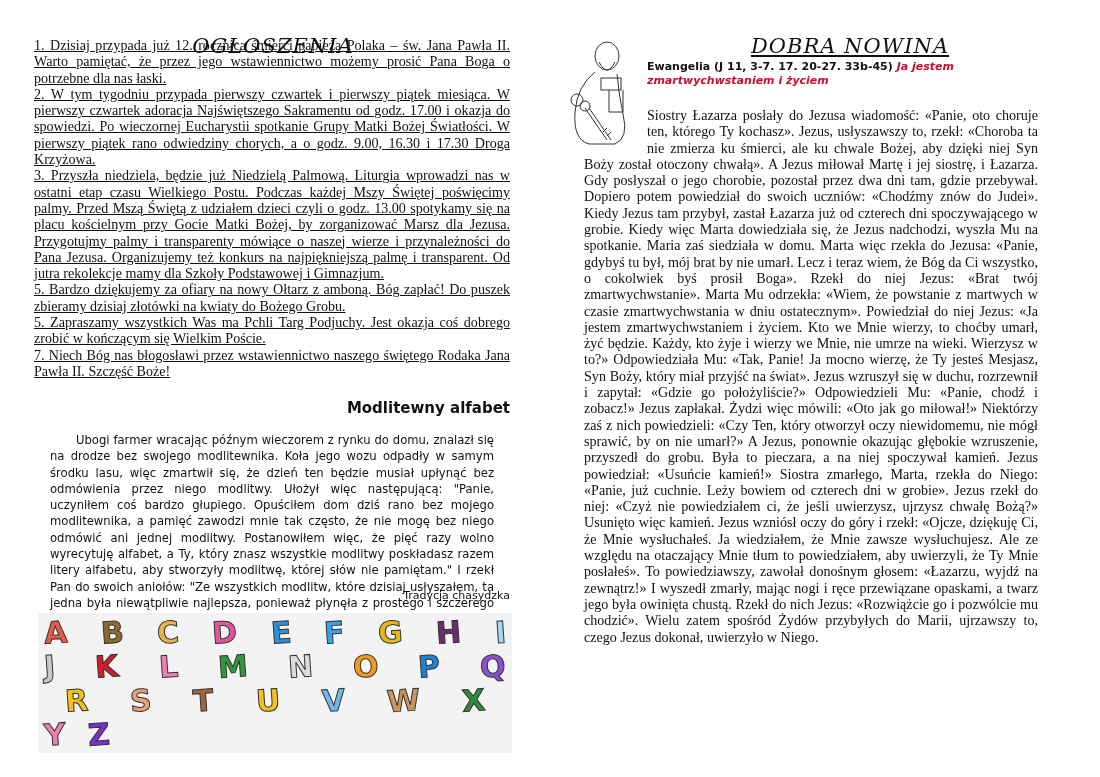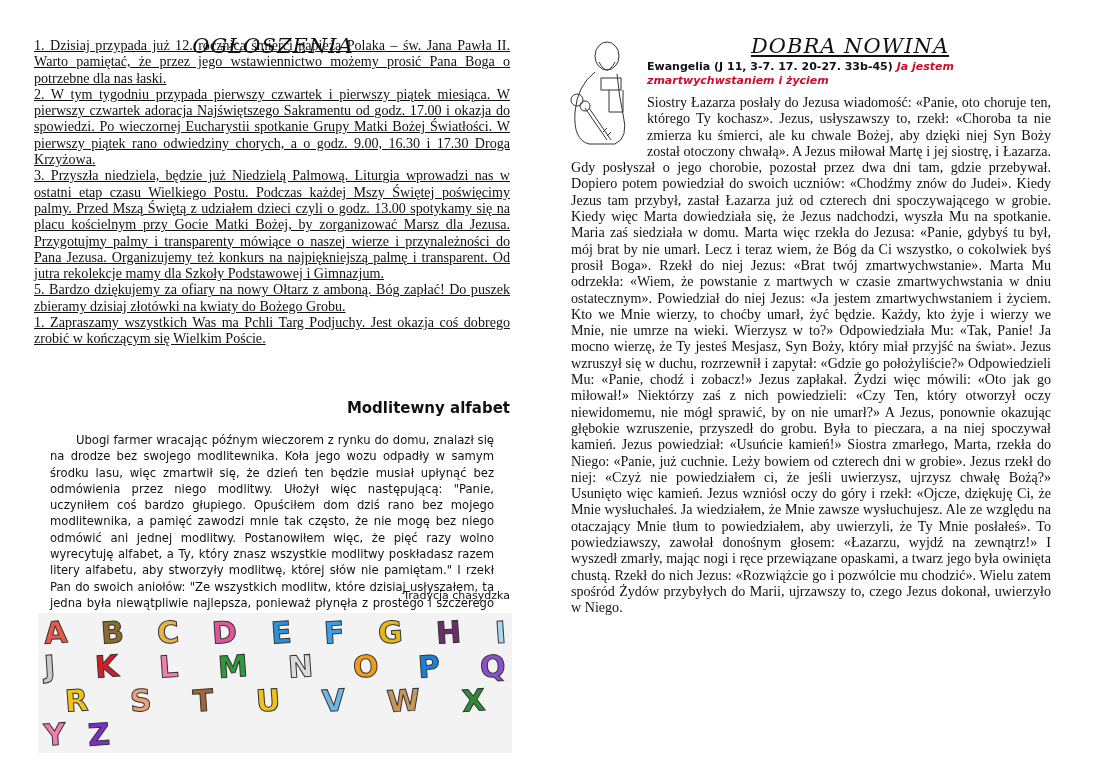--- a/index.html
+++ b/index.html
@@ -15,21 +15,21 @@
     letter-spacing: 1px;
     text-align: center;
     margin: 0;
     font-weight: normal;
   }
   .serif-text {
     font-family: "Liberation Serif", serif;
     font-size: 14.1px;
     line-height: 16.3px;
     text-align: justify;
-    margin: 4px;
+    margin: 17px;
   }
   .sans-text {
     font-family: "DejaVu Sans", sans-serif;
     font-size: 11.6px;
     line-height: 16.3px;
     text-align: justify;
     margin: 16px;
   }
 
   
@@ -77,21 +77,22 @@
 </head>
 <body>
 
 <div class="page left">
   <h1 id="ogl-title" class="title">OGŁOSZENIA</h1>
   <div id="ogl-list">
     <p class="serif-text item">1. Dzisiaj przypada już 12. rocznica śmierci papieża Polaka – św. Jana Pawła II. Warto pamiętać, że przez jego wstawiennictwo możemy prosić Pana Boga o potrzebne dla nas łaski.</p>
     <p class="serif-text item">2. W tym tygodniu przypada pierwszy czwartek i pierwszy piątek miesiąca. W pierwszy czwartek adoracja Najświętszego Sakramentu od godz. 17.00 i okazja do spowiedzi. Po wieczornej Eucharystii spotkanie Grupy Matki Bożej Światłości. W pierwszy piątek rano odwiedziny chorych, a o godz. 9.00, 16.30 i 17.30 Droga Krzyżowa.</p>
     <p class="serif-text item">3. Przyszła niedziela, będzie już Niedzielą Palmową. Liturgia wprowadzi nas w ostatni etap czasu Wielkiego Postu. Podczas każdej Mszy Świętej poświęcimy palmy. Przed Mszą Świętą z udziałem dzieci czyli o godz. 13.00 spotykamy się na placu kościelnym przy Gocie Matki Bożej, by  zorganizować Marsz dla Jezusa. Przygotujmy palmy i transparenty mówiące o naszej wierze i przynależności do Pana Jezusa. Organizujemy też konkurs na najpiękniejszą palmę i transparent. Od jutra rekolekcje mamy dla Szkoły Podstawowej i Gimnazjum.</p>
     <p class="serif-text item">5. Bardzo dziękujemy za ofiary na nowy Ołtarz z amboną. Bóg zapłać! Do puszek zbieramy dzisiaj złotówki na kwiaty do Bożego Grobu.</p>
-    <p class="serif-text item">1. Zapraszamy wszystkich Was ma Pchli Targ Podjuchy. Jest okazja coś dobrego zrobić w kończącym się Wielkim Poście.</p>
+    <p class="serif-text item">5. Zapraszamy wszystkich Was ma Pchli Targ Podjuchy. Jest okazja coś dobrego zrobić w kończącym się Wielkim Poście.</p>
+    <p class="serif-text item">7. Niech Bóg nas błogosławi przez wstawiennictwo naszego świętego Rodaka Jana Pawła II. Szczęść Boże!</p>
   </div>
 
   <div id="mod-title">Modlitewny alfabet</div>
   <div id="mod-body">
     <p class="sans-text indent">Ubogi farmer wracając późnym wieczorem z rynku do domu, znalazł się na drodze bez swojego modlitewnika. Koła jego wozu odpadły w samym środku lasu, więc zmartwił się, że dzień ten będzie musiał upłynąć bez odmówienia przez niego modlitwy. Ułożył więc następującą: "Panie, uczyniłem coś bardzo głupiego. Opuściłem dom dziś rano bez mojego modlitewnika, a pamięć zawodzi mnie tak często, że nie mogę bez niego odmówić ani jednej modlitwy. Postanowiłem więc, że pięć razy wolno wyrecytuję alfabet, a Ty, który znasz wszystkie modlitwy poskładasz razem litery alfabetu, aby stworzyły modlitwę, której słów nie pamiętam." I rzekł Pan do swoich aniołów: "Ze wszystkich modlitw, które dzisiaj usłyszałem, ta jedna była niewątpliwie najlepsza, ponieważ płynęła z prostego i szczerego serca".</p>
   </div>
   <div id="mod-source">Tradycja chasydzka</div>
 
   <div id="alphabet">
       <div class="row" style="top: 4px;">

